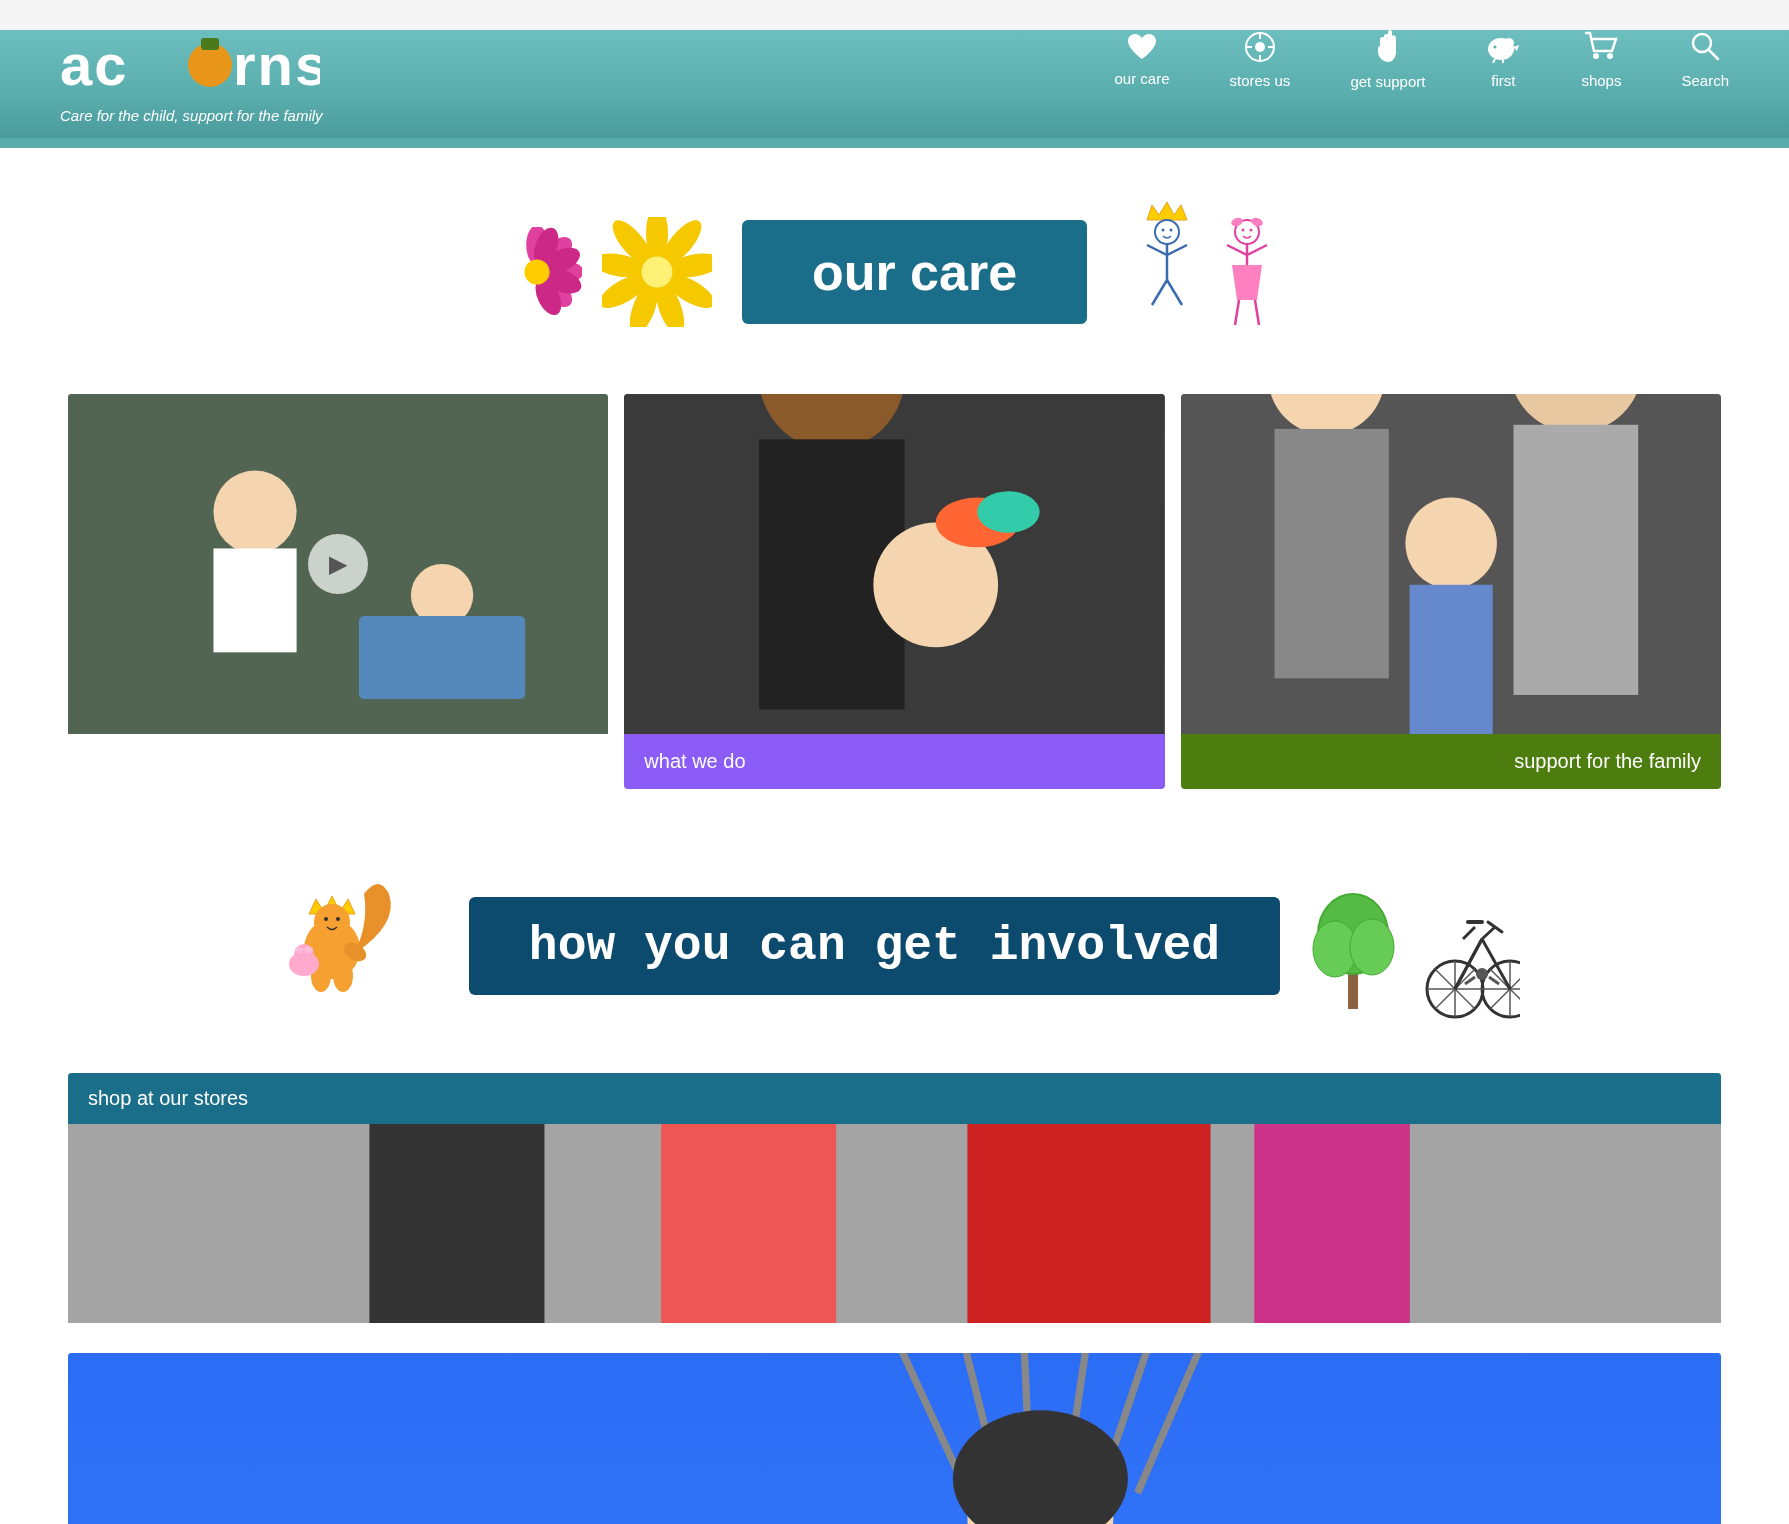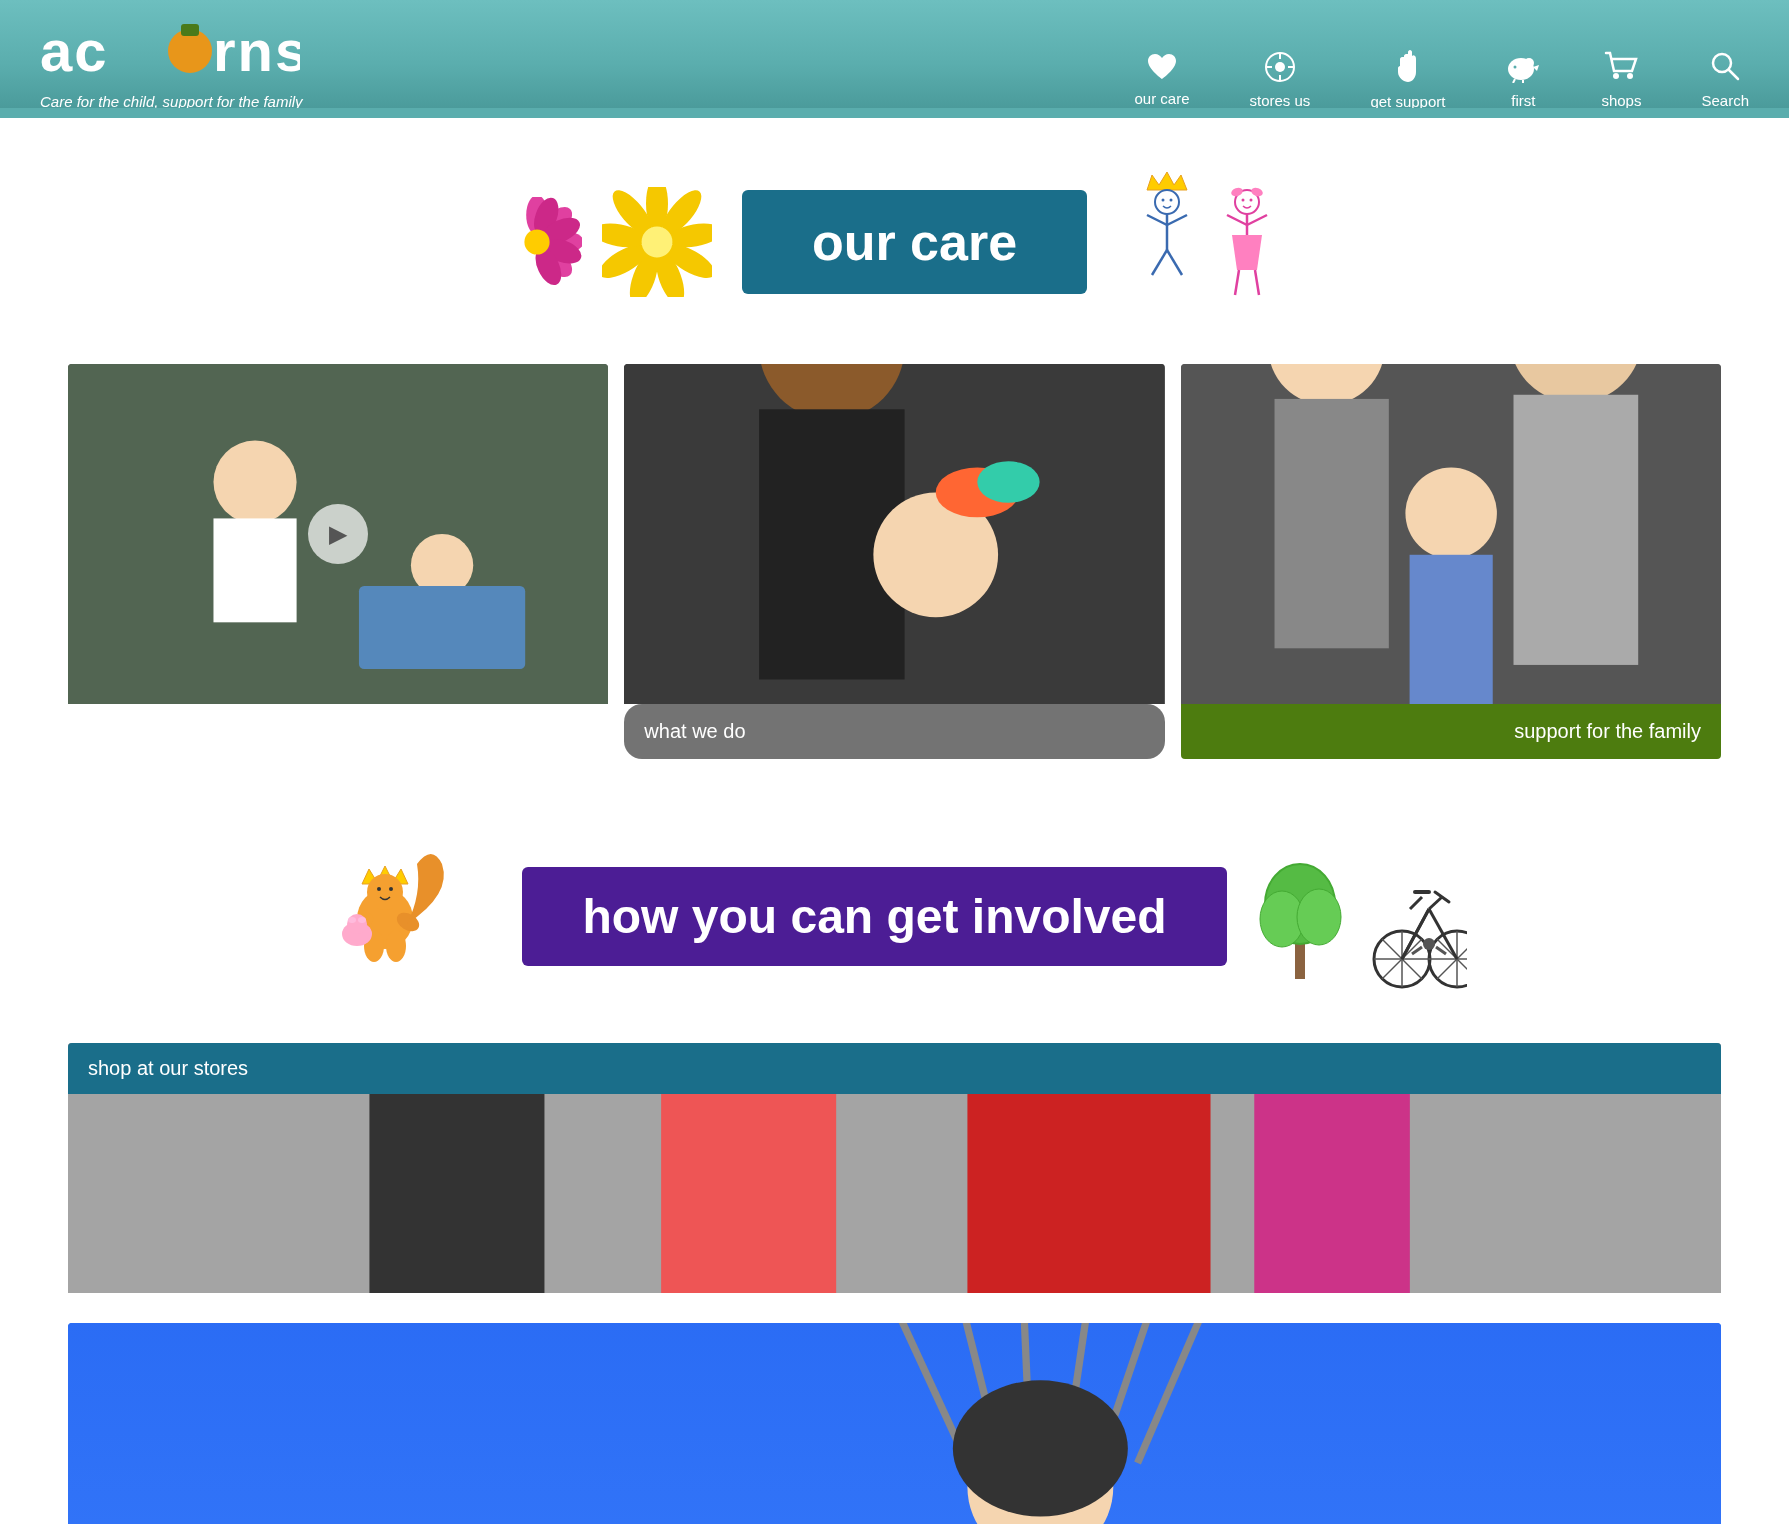--- a/index.html
+++ b/index.html
@@ -2,24 +2,25 @@
 <html><head>
   <meta charset="utf-8">
   <style>
     * { margin: 0; padding: 0; box-sizing: border-box; }
     body { font-family: Arial, sans-serif; background: #f5f5f5; width: 1789px; }
 
     
     .header {
       background: linear-gradient(to bottom, #6dbfbf 0%, #5aadad 60%, #4a9a9a 100%);
       display: flex;
-      align-items: flex-end;
-      padding: 0 40px;
+      align-items: flex-start;
+      padding: 0 60px;
       height: 110px;
       position: relative;
+      margin-top: 30px;
     }
     .header::after {
       content: '';
       position: absolute;
       bottom: -18px;
       left: 0; right: 0;
       height: 20px;
       background: #5aadad;
       clip-path: ellipse(55% 100% at 50% 0%);
     }
@@ -160,41 +161,42 @@
       font-size: 24px;
       color: #555;
     }
     .photo-caption {
       padding: 16px 20px;
       font-size: 20px;
       color: white;
       font-weight: normal;
     }
     .caption-1 { background: #e8a020; }
-    .caption-2 { background: #737373; border-radius: 18px; }
+    .caption-2 { background: #8b5cf6; }
     .caption-3 { background: #4d7c0f; text-align: right; }
 
     
     .get-involved-section {
       background: white;
       padding: 30px 60px;
       display: flex;
       align-items: center;
       justify-content: center;
       min-height: 180px;
       position: relative;
     }
     .gi-deco-left {
       margin-right: 20px;
     }
     .gi-banner {
-      background: #4c1d95;
+      background: #0c4a6e;
       padding: 22px 60px;
       border-radius: 6px;
       position: relative;
+      font-family: Liberation Mono, monospace;
     }
     .gi-banner::before {
       content: '';
       position: absolute;
       top: 4px; left: 4px; right: -4px; bottom: -4px;
       background: #137070;
       border-radius: 6px;
       z-index: -1;
     }
     .gi-banner-text {

